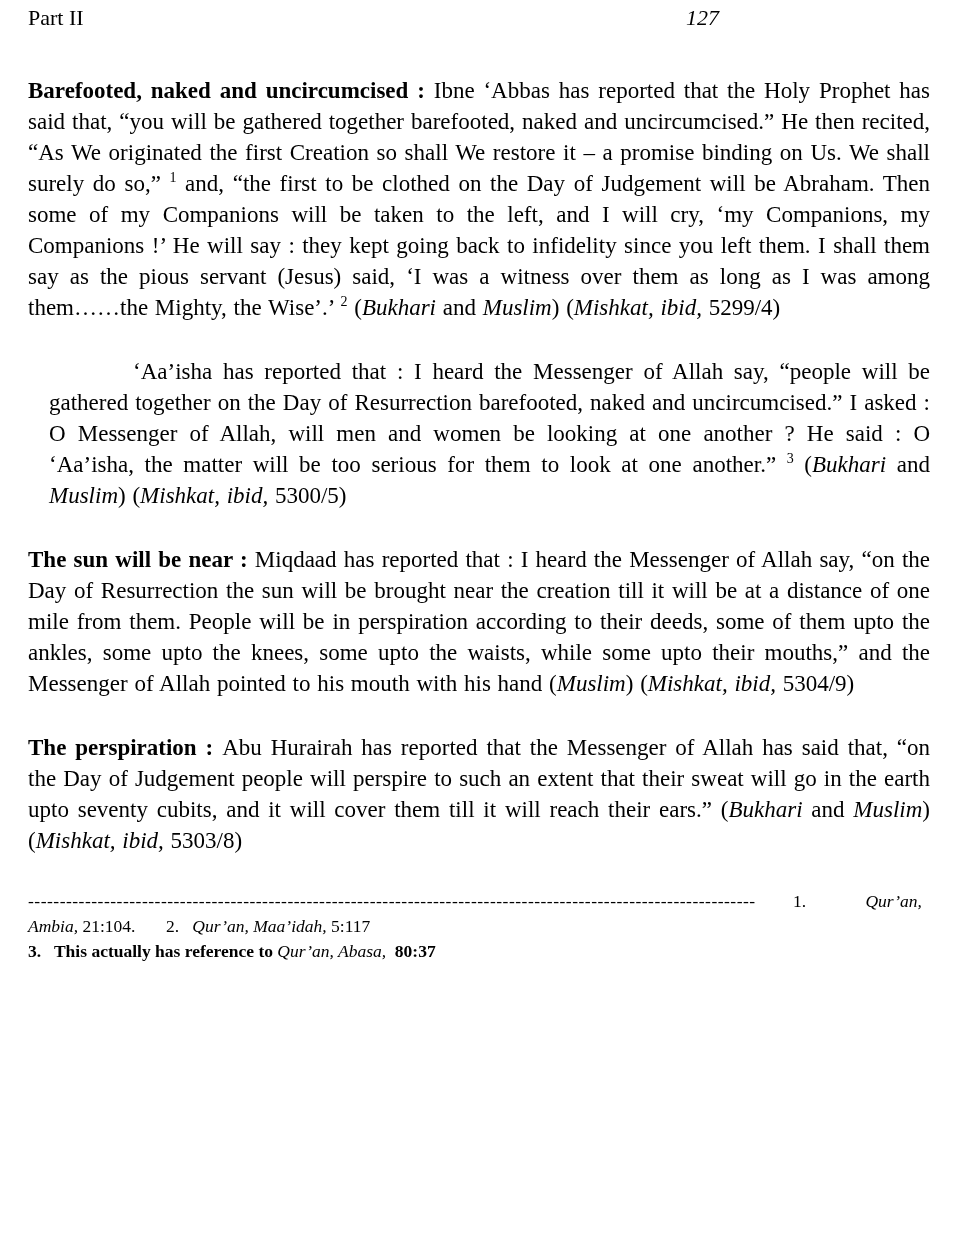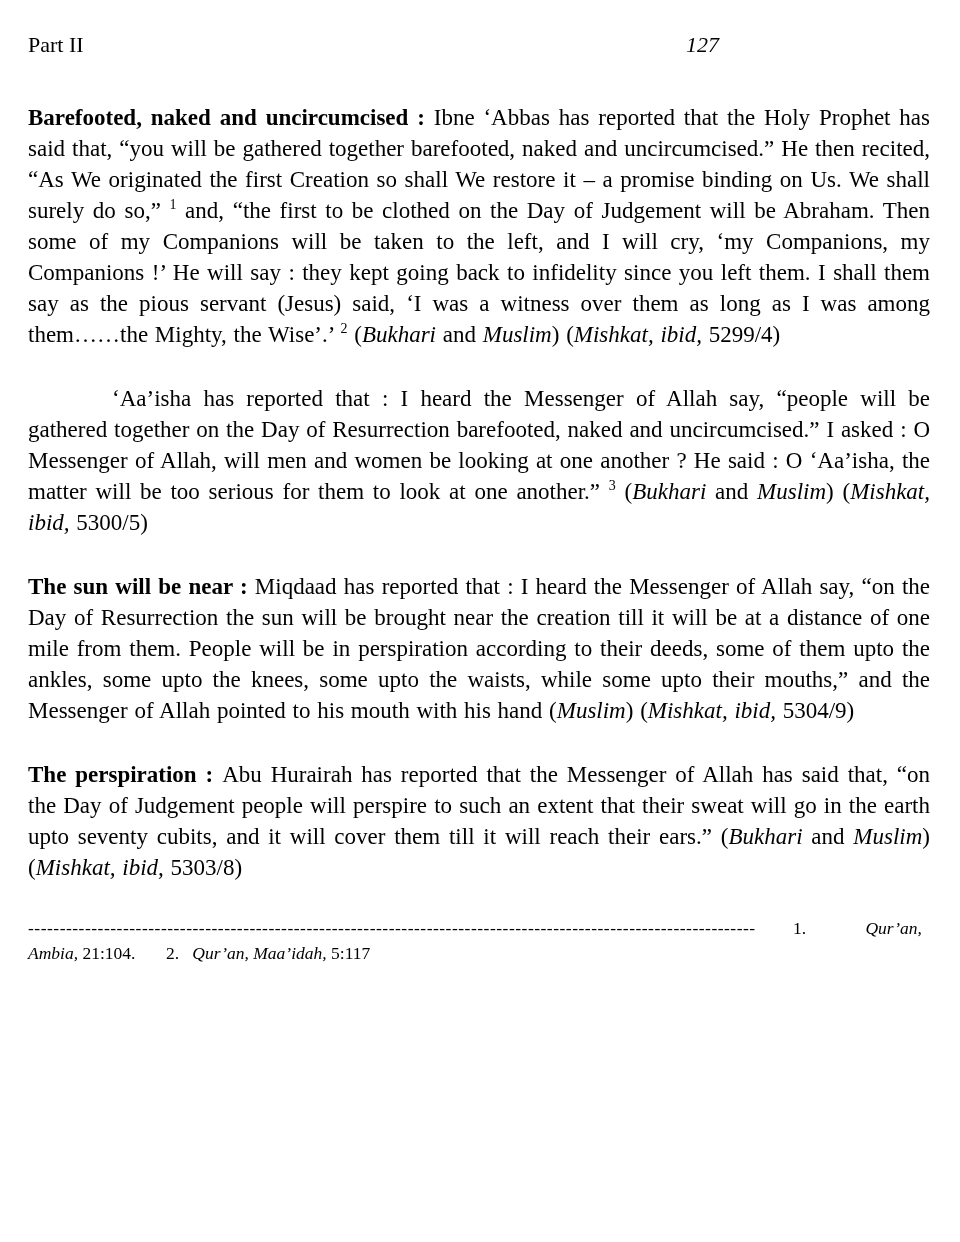--- a/index.html
+++ b/index.html
@@ -11,21 +11,21 @@
     width: 960px;
     height: 1242px;
     color: #000000;
     font-family: "Liberation Serif", "DejaVu Serif", serif;
     overflow: hidden;
   }
   .page {
     box-sizing: border-box;
     width: 960px;
     height: 1242px;
-    padding: 32px 30px 0 28px;
+    padding: 5px 30px 0 28px;
     background: #ffffff;
   }
   
   .page-header {
     position: relative;
     height: 32px;
     font-size: 22px;
     margin-bottom: 38px;
   }
   .h-left   { position: absolute; left: 0; }
@@ -33,21 +33,21 @@
   .h-right  { position: absolute; left: 658px; font-style: italic; }
 
   
   .body-text p {
     font-size: 23px;
     line-height: 31px;
     text-align: justify;
     margin: 0 0 33px 0;
     word-spacing: 1px;
   }
-  p.indent-first { text-indent: 84px; }
+  p.indent-first { text-indent: 84px; margin-left: 21px; }
 
   .b   { font-weight: bold; }
   .i   { font-style: italic; text-align: center; }
   .sup { vertical-align: super; font-size: 14px; line-height: 0; }
 
   
   .footnotes {
     font-size: 17.5px;
     line-height: 25px;
     margin-top: 4px;
@@ -84,15 +84,16 @@
     <p><span class="b">The perspiration : </span><span>Abu Hurairah has reported that the Messenger of Allah has said that, “on the Day of Judgement people will perspire to such an extent that their sweat will go in the earth upto seventy cubits, and it will cover them till it will reach their ears.” (</span><span class="i">Bukhari</span><span> and </span><span class="i">Muslim</span><span>) (</span><span class="i">Mishkat, ibid,</span><span> 5303/8)</span></p>
   </div>
 
   <div class="footnotes">
     <div class="fn-sep-row">
       <span class="dashes">------------------------------------------------------------------------------------------------------------------------------------------------------</span>
       <span class="fn1-label">1.</span>
       <span class="fn1-text">Qur’an,</span>
     </div>
     <p class="fn-line"><span class="i">Ambia,</span><span> 21:104.       2.   </span><span class="i">Qur’an, Maa’idah,</span><span> 5:117</span></p>
+    <p class="fn-line"><span class="b">3.   This actually has reference to </span><span class="i">Qur’an, Abasa,</span><span class="b">  80:37</span></p>
   </div>
 
 </div>
 
 </body></html>

